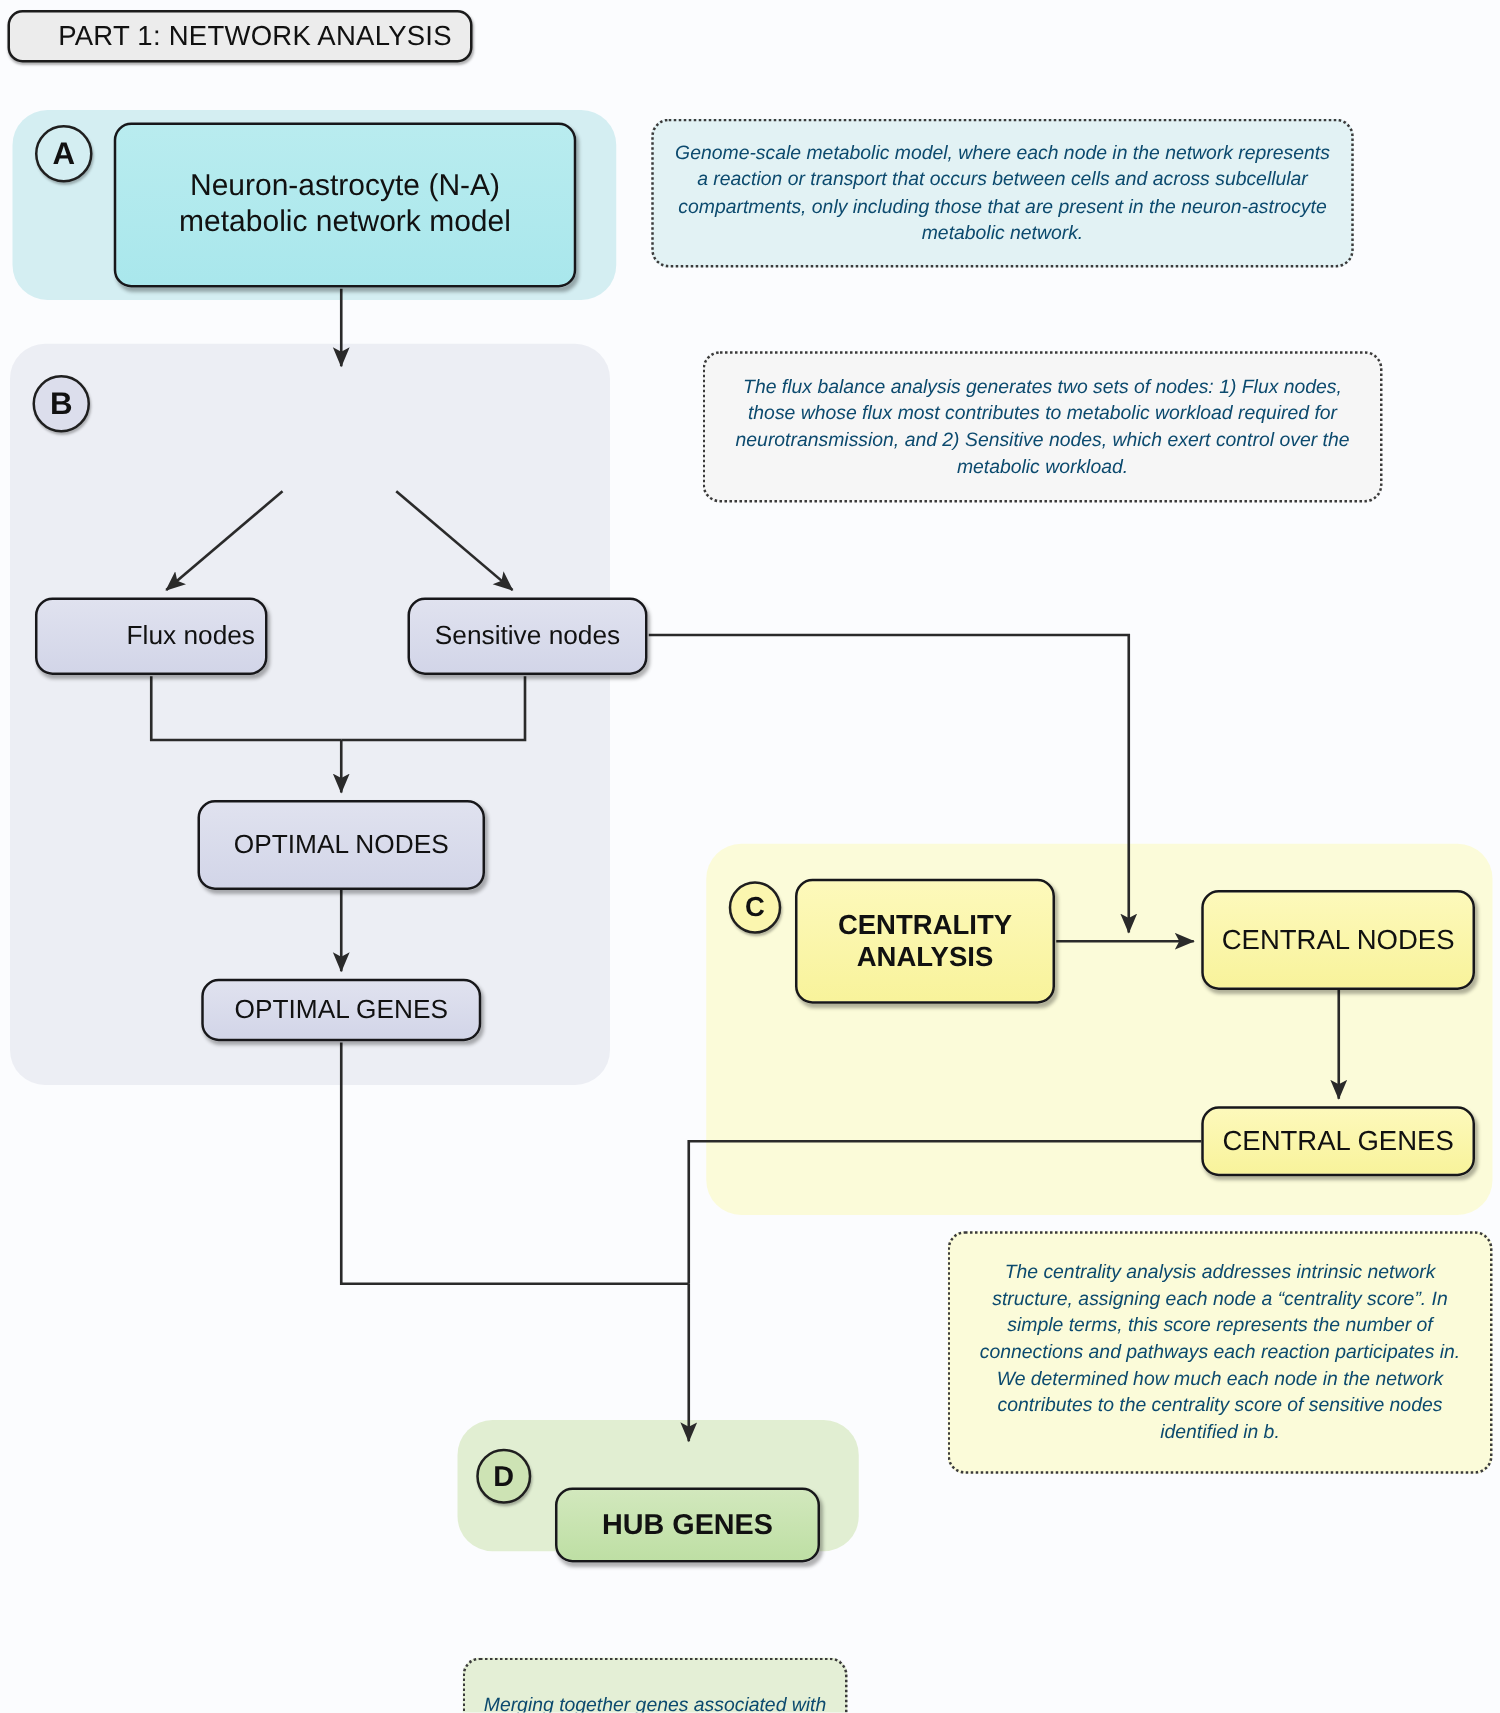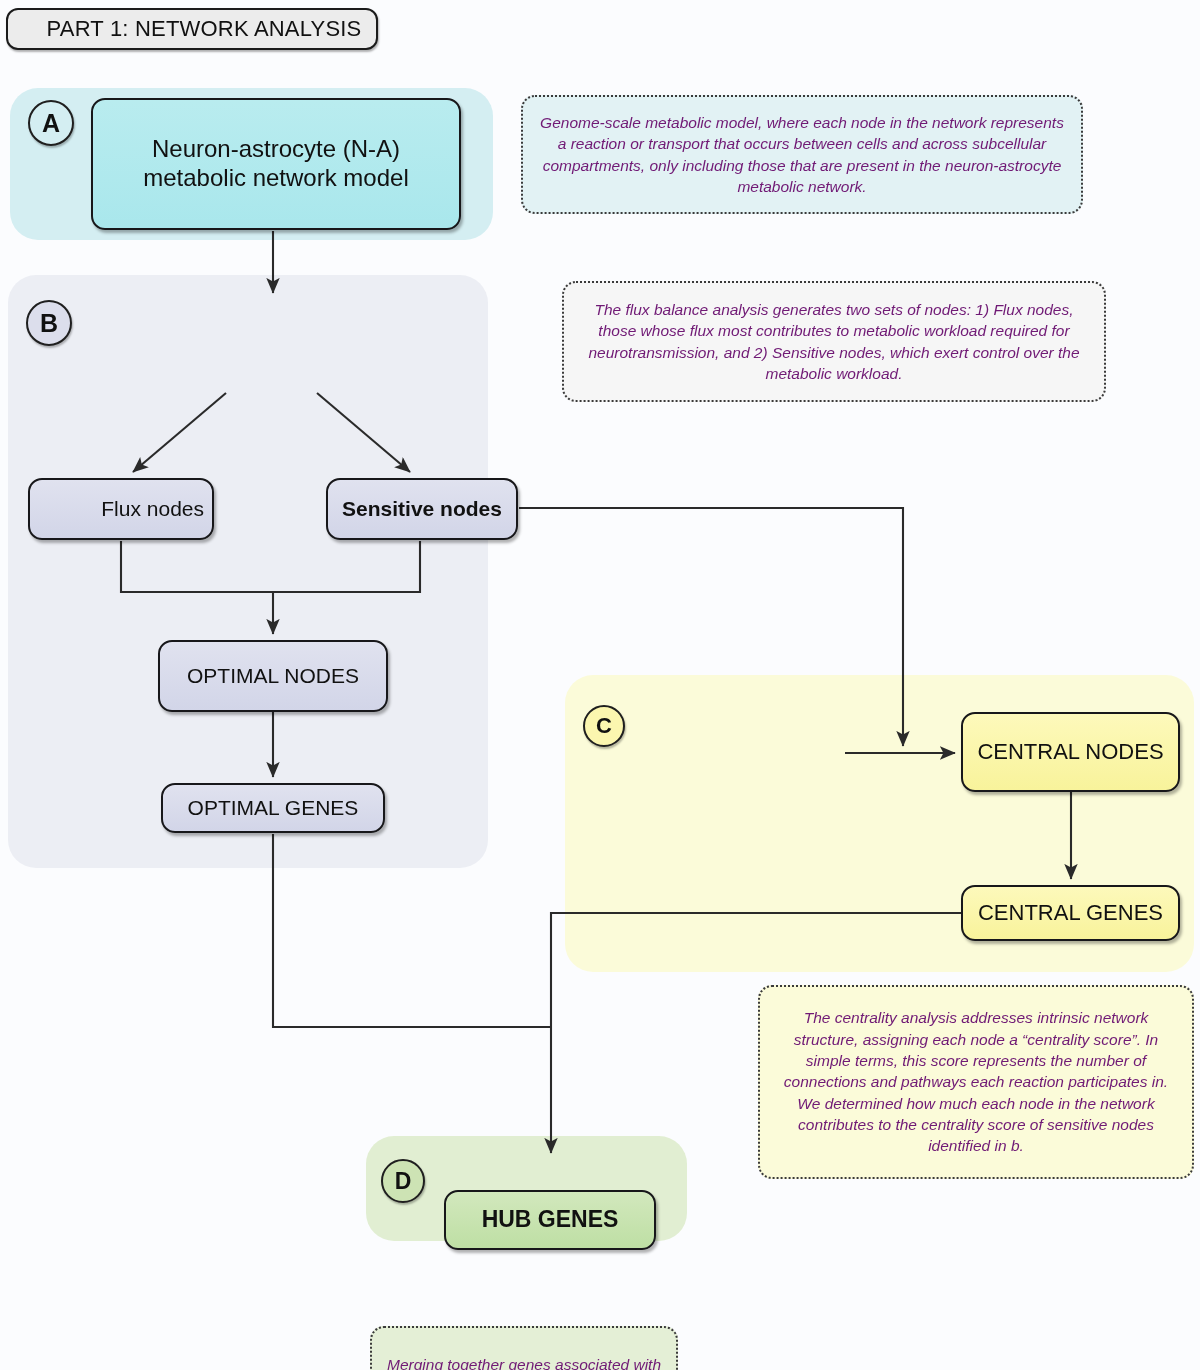--- a/index.html
+++ b/index.html
@@ -50,32 +50,32 @@
     box-shadow: 2px 3px 3px rgba(0,0,0,.30);
   }
   .node.cyan   { background: linear-gradient(180deg,#b9ecef 0%,#a9e7ec 100%); }
   .node.lav    { background: linear-gradient(180deg,#e0e2ef 0%,#d2d5e8 100%); }
   .node.yel    { background: linear-gradient(180deg,#fdf9bb 0%,#f8f39b 100%); }
   .node.grn    { background: linear-gradient(180deg,#d2e8bd 0%,#bedfa4 100%); }
 
   #n-model   { left: 91px;  top: 98px;  width: 370px; height: 132px; font-size: 24px; }
   #n-fba     { left: 129px; top: 300px; width: 286px; height: 92px;  font-size: 23px; font-weight: bold; }
   #n-flux    { left: 28px;  top: 478px; width: 186px; height: 62px;  font-size: 21px; justify-content: flex-end; }
-  #n-sens    { left: 326px; top: 478px; width: 192px; height: 62px;  font-size: 21px; font-weight: bold; }
+  #n-sens    { left: 326px; top: 478px; width: 192px; height: 62px;  font-size: 21px; font-weight: normal; }
   #n-optn    { left: 158px; top: 640px; width: 230px; height: 72px;  font-size: 21px; }
   #n-optg    { left: 161px; top: 783px; width: 224px; height: 50px;  font-size: 21px; }
   #n-cent    { left: 636px; top: 703px; width: 208px; height: 100px; font-size: 22px; font-weight: bold; }
   #n-cnodes  { left: 961px; top: 712px; width: 219px; height: 80px;  font-size: 22px; }
   #n-cgenes  { left: 961px; top: 885px; width: 219px; height: 56px;  font-size: 22px; }
   #n-hub     { left: 444px; top: 1159px; width: 212px; height: 60px; font-size: 23px; font-weight: bold; margin-top: 31px; }
 
   
   .note {
     position: absolute; border: 2px dotted #3a3a3a; border-radius: 14px;
-    font-style: italic; font-size: 15.5px; line-height: 1.38; color: #701a75;
+    font-style: italic; font-size: 15.5px; line-height: 1.38; color: #0c4a6e;
     display: flex; align-items: center; justify-content: center; text-align: center;
     padding: 8px 12px;
   }
   .note.cyan { background: #e2f2f4; }
   .note.gray { background: #f6f6f6; }
   .note.yel  { background: #fbfbd9; }
   .note.grn  { background: #e4efd6; }
 
   #note-a { left: 521px; top: 95px;   width: 562px; height: 119px; }
   #note-b { left: 562px; top: 281px;  width: 544px; height: 121px; }
@@ -163,20 +163,23 @@
   </div>
 
   <div class="node lav" id="n-optn">
     <span>OPTIMAL NODES</span>
   </div>
 
   <div class="node lav" id="n-optg">
     <span>OPTIMAL GENES</span>
   </div>
 
+  <div class="node yel" id="n-cent">
+    <span>CENTRALITY ANALYSIS</span>
+  </div>
 
   <div class="node yel" id="n-cnodes">
     <span>CENTRAL NODES</span>
   </div>
 
   <div class="node yel" id="n-cgenes">
     <span>CENTRAL GENES</span>
   </div>
 
   <div class="node grn" id="n-hub">

